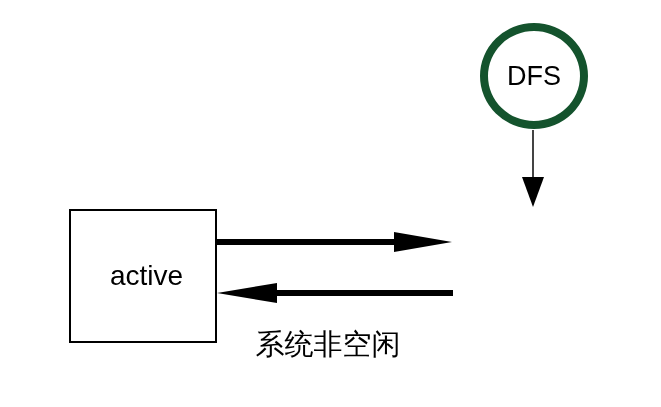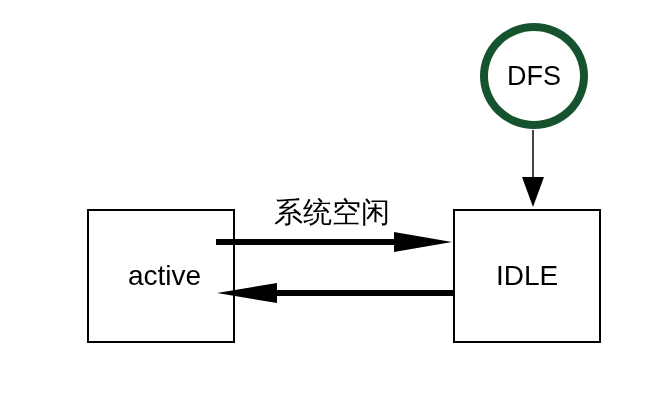--- a/index.html
+++ b/index.html
@@ -25,21 +25,21 @@
     align-items: center;
     justify-content: center;
     background: #ffffff;
   }
   .node-rect {
     border: 2px solid #000000;
     width: 148px;
     height: 134px;
     font-size: 28px;
   }
-  .node-active { left: 87px;  top: 209px; padding-left: 7px; }
+  .node-active { left: 69px;  top: 209px; padding-left: 7px; }
   .node-idle   { left: 453px; top: 209px; }
 
   .node-circle {
     border: 8px solid #14532d;
     border-radius: 50%;
     width: 108px;
     height: 106px;
     left: 480px;
     top: 23px;
     font-size: 27px;
@@ -116,24 +116,21 @@
     <span>DFS</span>
   </div>
 
   <div class="connector-v"></div>
   <div class="arrowhead-down"></div>
 
   <div class="node node-rect node-active">
     <span>active</span>
   </div>
 
-  <div class="node node-rect node-idle">
-    <span>IDLE</span>
-  </div>
 
   <div class="hline line-right"></div>
   <div class="arrowhead-right"></div>
-  <div class="edge-label label-top">系统空闲</div>
 
   <div class="hline line-left"></div>
   <div class="arrowhead-left"></div>
+  <div class="edge-label label-bottom">系统非空闲</div>
 
 </div>
 
 </body></html>

